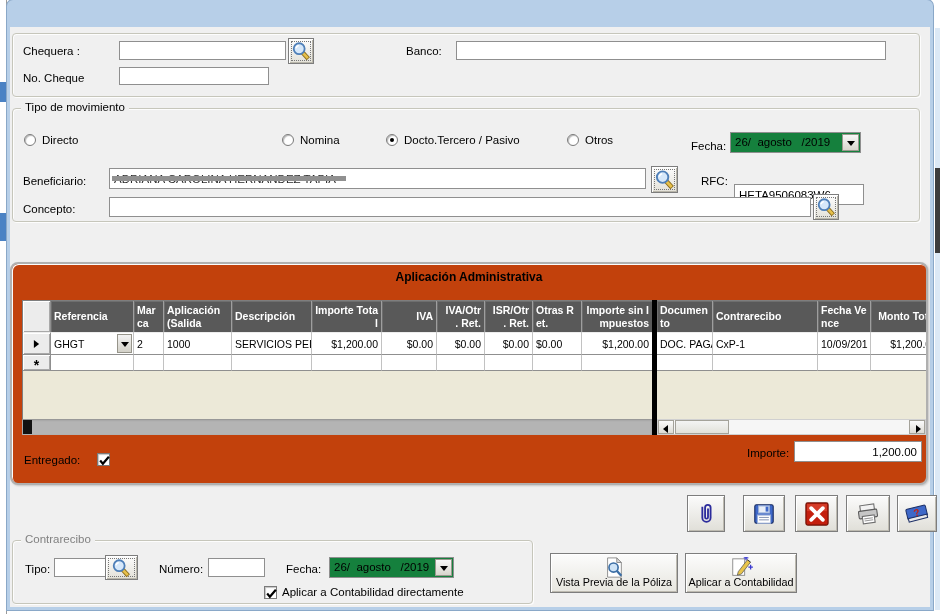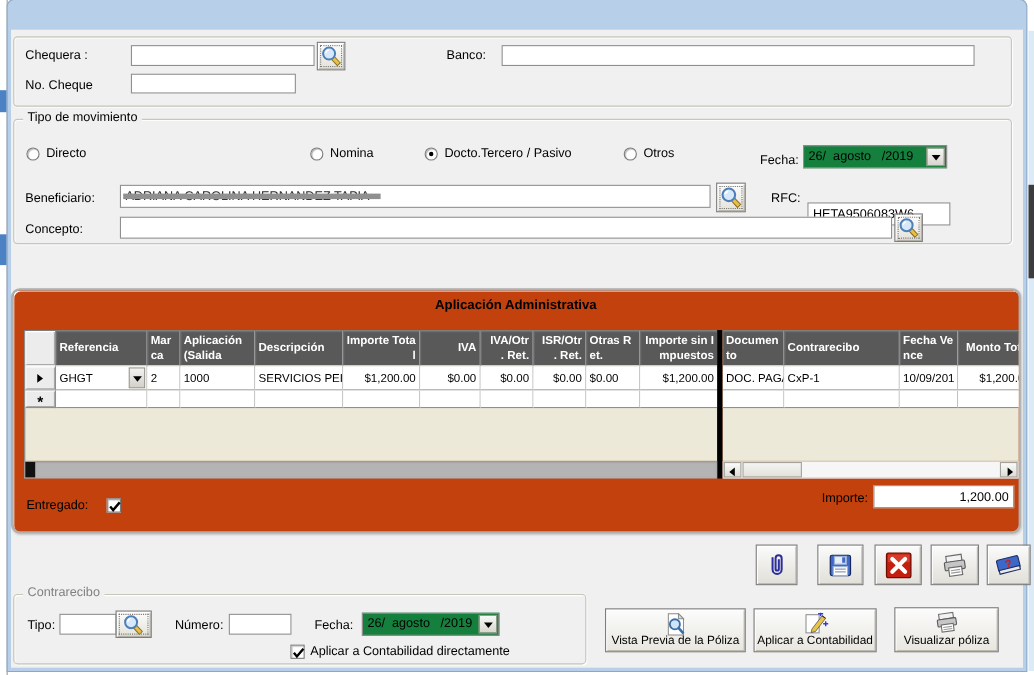--- a/index.html
+++ b/index.html
@@ -421,27 +421,15 @@
     </div>
     <div class="abs actbtn" style="left:675px;top:526px;width:112px;height:40px">
       <svg width="26" height="22" viewBox="0 0 28 24">
         <rect x="5" y="2" width="13" height="18" fill="#fff" stroke="#8a8a8a"></rect>
         <path d="M11 16 L21 3 l3.4 2.6 -10 13 -4.4 1.2 z" fill="#e8c44a" stroke="#555" stroke-width="0.8"></path>
         <path d="M21 3 l3.4 2.6" stroke="#333"></path>
         <path d="M22 11 h5 M24.5 8.5 v5 M17 1 h5 M19.5 -1.5 v5" stroke="#3a3ad0" stroke-width="1.4"></path>
       </svg>
       <span class="cap">Aplicar a Contabilidad</span>
     </div>
-    <div class="abs actbtn" style="left:803px;top:525px;width:95px;height:41px">
-      <svg width="25" height="22" viewBox="0 0 24 22">
-        <g transform="rotate(-8 12 11)">
-          <rect x="5.5" y="1.5" width="13" height="5" fill="#f2f2f2" stroke="#6e6e6e"></rect>
-          <rect x="3.5" y="6.5" width="17" height="6.5" rx="1" fill="#c6c6c6" stroke="#5c5c5c"></rect>
-          <rect x="6.5" y="11.5" width="11" height="6.5" fill="#ffffff" stroke="#6e6e6e"></rect>
-          <line x1="8" y1="14" x2="16" y2="14" stroke="#9a9a9a"></line>
-          <line x1="8" y1="16" x2="16" y2="16" stroke="#9a9a9a"></line>
-        </g>
-      </svg>
-      <span class="cap">Visualizar póliza</span>
-    </div>
 
   </div>
 </div>
 
 </body></html>

